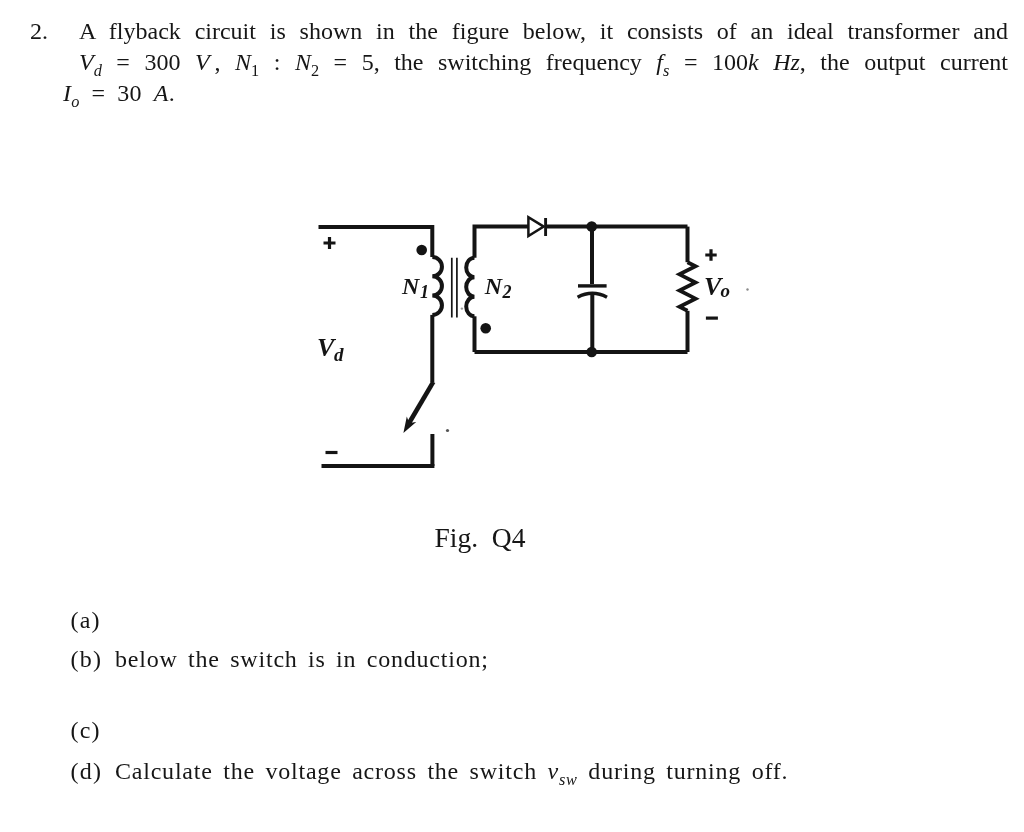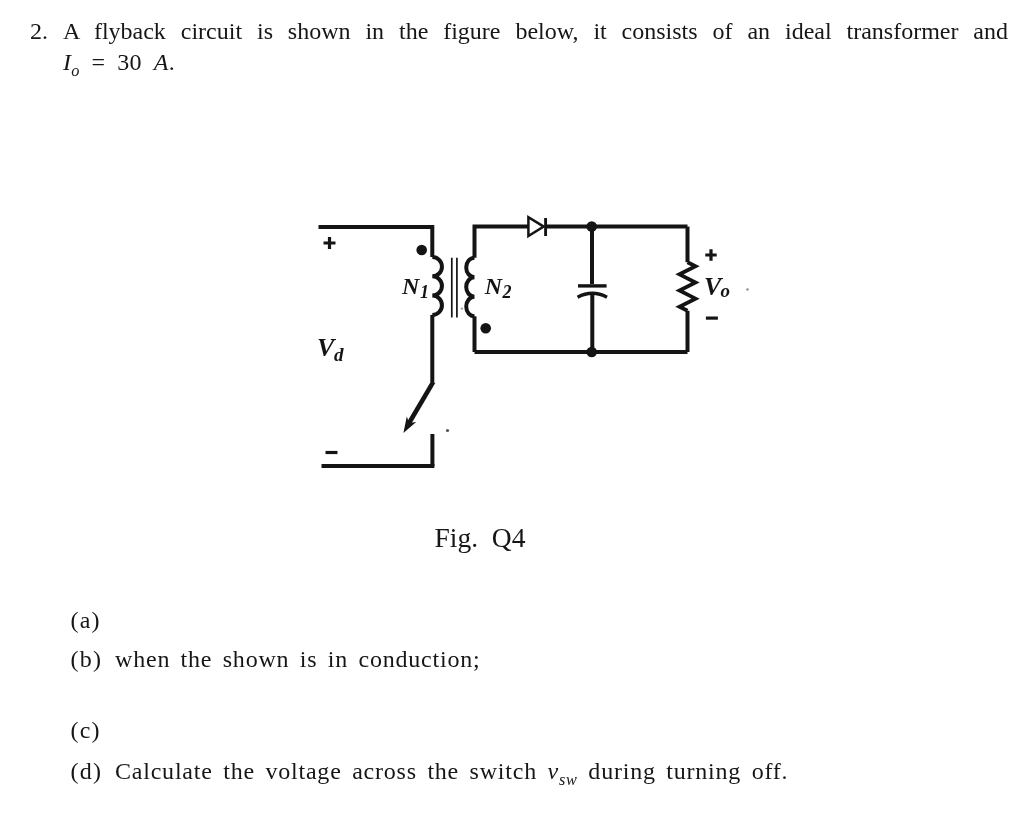--- a/index.html
+++ b/index.html
@@ -1,32 +1,33 @@
 <!DOCTYPE html>
 <html><head>
 <meta charset="utf-8">
 <style>
   html,body{margin:0;padding:0;background:#fff;}
   body{width:1024px;height:832px;position:relative;font-family:"Liberation Serif",serif;color:#161616;will-change:transform;}
   .p1{position:absolute;left:63px;top:16px;width:945px;font-size:24px;line-height:30.8px;}
-  .jl{text-align:justify;text-align-last:justify;}
+  .jl{text-align:justify;text-align-last:justify;margin-left:16px;}
   .num{position:absolute;left:-33px;top:0;}
   i{font-style:italic;text-align:center;}
   sub{font-size:68%;line-height:0;}
   .item{position:absolute;left:115px;width:893px;font-size:24px;line-height:30.4px;}
   .lab{position:absolute;left:-44.5px;top:0;letter-spacing:1.2px;}
   .cap{position:absolute;top:522.5px;left:0;width:960px;text-align:center;font-size:27.5px;line-height:30px;letter-spacing:0;}
   svg.cir{position:absolute;left:0;top:0;}
   svg.cir text{font-family:"Liberation Serif",serif;font-style:italic;font-weight:bold;}
 </style>
 </head>
 <body>
 <div class="p1">
   <span class="num">2.</span>
   <div class="jl">A flyback circuit is shown in the figure below, it consists of an ideal transformer and</div>
+  <div class="jl"><i>V<sub>d</sub></i> = 300 <i>V</i> , <i>N</i><sub>1</sub> : <i>N</i><sub>2</sub> = 5, the switching frequency <i>f<sub>s</sub></i> = 100<i>k Hz</i>, the output current</div>
   <div style="word-spacing:5.4px;letter-spacing:0.35px"><i>I<sub>o</sub></i> = 30 <i>A</i>.</div>
 </div>
 
 <svg class="cir" width="1024" height="832" viewBox="0 0 1024 832" fill="none" stroke="#141414">
 
   <path d="M318.5,227 H432.3 V257" stroke-width="4.0"></path>
   <path d="M432.3,257 a9.65,9.65 0 0 1 0,19.3 a9.65,9.65 0 0 1 0,19.3 a9.65,9.65 0 0 1 0,19.3" stroke-width="4"></path>
   <path d="M432.3,314.9 V382" stroke-width="4.0"></path>
   <path d="M433.3,381.8 L408.5,424" stroke-width="4.6"></path>
   <path d="M403.4,433 L416.2,422 409.2,423.1 406.8,416.4 Z" fill="#141414" stroke="none"></path>
@@ -75,16 +76,16 @@
   <circle cx="747.5" cy="289.5" r="1.2" fill="#8a8a8a" stroke="none"></circle>
   <circle cx="447.5" cy="430.5" r="1.6" fill="#555" stroke="none"></circle>
   <circle cx="461.9" cy="308.6" r="1.2" fill="#999" stroke="none"></circle>
 </svg>
 
 <div class="cap">Fig.&nbsp; Q4</div>
 
 <div class="item" style="top:605.2px"><span class="lab">(a)</span></div>
 <div class="item" style="top:644.2px">
     <span class="lab">(b)</span>
-    <span style="display:block;word-spacing:3.6px;letter-spacing:0.8px">when the shown is in conduction;</span>
+    <span style="display:block;word-spacing:3.6px;letter-spacing:0.8px">below the switch is in conduction;</span>
   </div>
 <div class="item" style="top:714.9px"><span class="lab">(c)</span></div>
 <div class="item" style="top:755.9px"><span class="lab">(d)</span><span style="word-spacing:3.8px;letter-spacing:0.78px">Calculate the voltage across the switch <i>v<sub>sw</sub></i> during turning off.</span></div>
 
 </body></html>

